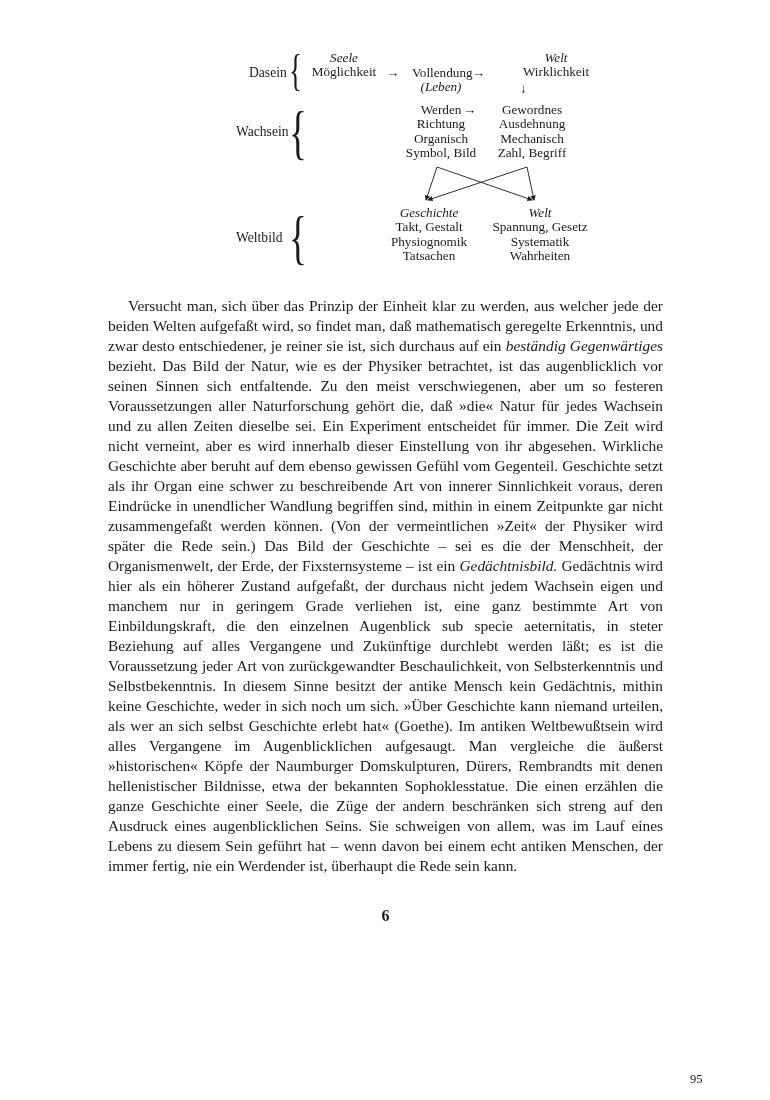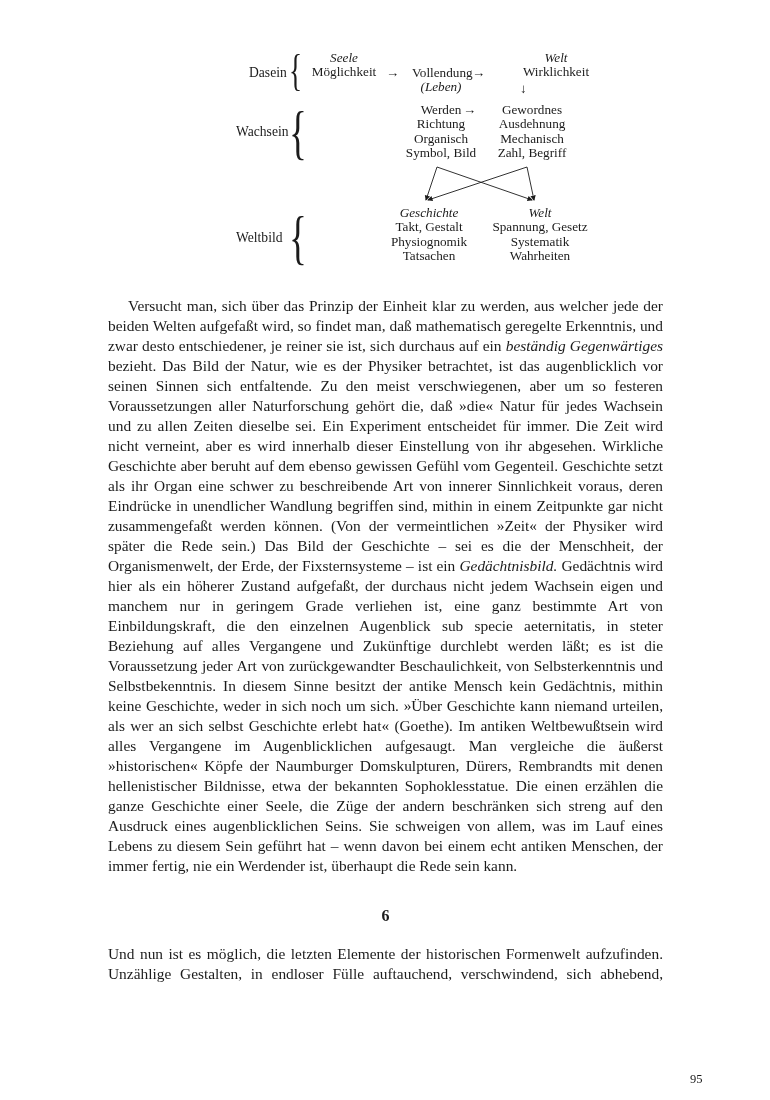--- a/index.html
+++ b/index.html
@@ -99,17 +99,16 @@
       <div class="it">Welt</div>
       <div>Spannung, Gesetz</div>
       <div>Systematik</div>
       <div>Wahrheiten</div>
     </div>
   </div>
 
   <div class="textflow">
     <p class="p1"><span>Versucht man, sich über das Prinzip der Einheit klar zu werden, aus welcher jede der beiden Welten aufgefaßt wird, so findet man, daß mathematisch geregelte Erkenntnis, und zwar desto entschiedener, je reiner sie ist, sich durchaus auf ein </span><span class="it">beständig Gegenwärtiges</span><span> bezieht. Das Bild der Natur, wie es der Physiker betrachtet, ist das augenblicklich vor seinen Sinnen sich entfaltende. Zu den meist verschwiegenen, aber um so festeren Voraussetzungen aller Naturforschung gehört die, daß »die« Natur für jedes Wachsein und zu allen Zeiten dieselbe sei. Ein Experiment entscheidet für immer. Die Zeit wird nicht verneint, aber es wird innerhalb dieser Einstellung von ihr abgesehen. Wirkliche Geschichte aber beruht auf dem ebenso gewissen Gefühl vom Gegenteil. Geschichte setzt als ihr Organ eine schwer zu beschreibende Art von innerer Sinnlichkeit voraus, deren Eindrücke in unendlicher Wandlung begriffen sind, mithin in einem Zeitpunkte gar nicht zusammengefaßt werden können. (Von der vermeintlichen »Zeit« der Physiker wird später die Rede sein.) Das Bild der Geschichte – sei es die der Menschheit, der Organismenwelt, der Erde, der Fixsternsysteme – ist ein </span><span class="it">Gedächtnisbild.</span><span> Gedächtnis wird hier als ein höherer Zustand aufgefaßt, der durchaus nicht jedem Wachsein eigen und manchem nur in geringem Grade verliehen ist, eine ganz bestimmte Art von Einbildungskraft, die den einzelnen Augenblick sub specie aeternitatis, in steter Beziehung auf alles Vergangene und Zukünftige durchlebt werden läßt; es ist die Voraussetzung jeder Art von zurückgewandter Beschaulichkeit, von Selbsterkenntnis und Selbstbekenntnis. In diesem Sinne besitzt der antike Mensch kein Gedächtnis, mithin keine Geschichte, weder in sich noch um sich. »Über Geschichte kann niemand urteilen, als wer an sich selbst Geschichte erlebt hat« (Goethe). Im antiken Weltbewußtsein wird alles Vergangene im Augenblicklichen aufgesaugt. Man vergleiche die äußerst »historischen« Köpfe der Naumburger Domskulpturen, Dürers, Rembrandts mit denen hellenistischer Bildnisse, etwa der bekannten Sophoklesstatue. Die einen erzählen die ganze Geschichte einer Seele, die Züge der andern beschränken sich streng auf den Ausdruck eines augenblicklichen Seins. Sie schweigen von allem, was im Lauf eines Lebens zu diesem Sein geführt hat – wenn davon bei einem echt antiken Menschen, der immer fertig, nie ein Werdender ist, überhaupt die Rede sein kann.</span></p>
     <div class="secnum">6</div>
-    <p class="p2">Und nun ist es möglich, die letzten Elemente der historischen Formenwelt aufzufinden. Unzählige Gestalten, in endloser Fülle auftauchend, verschwindend, sich abhebend,</p>
   </div>
 
   <div class="pagenum">95</div>
 </div>
 
 </body></html>

